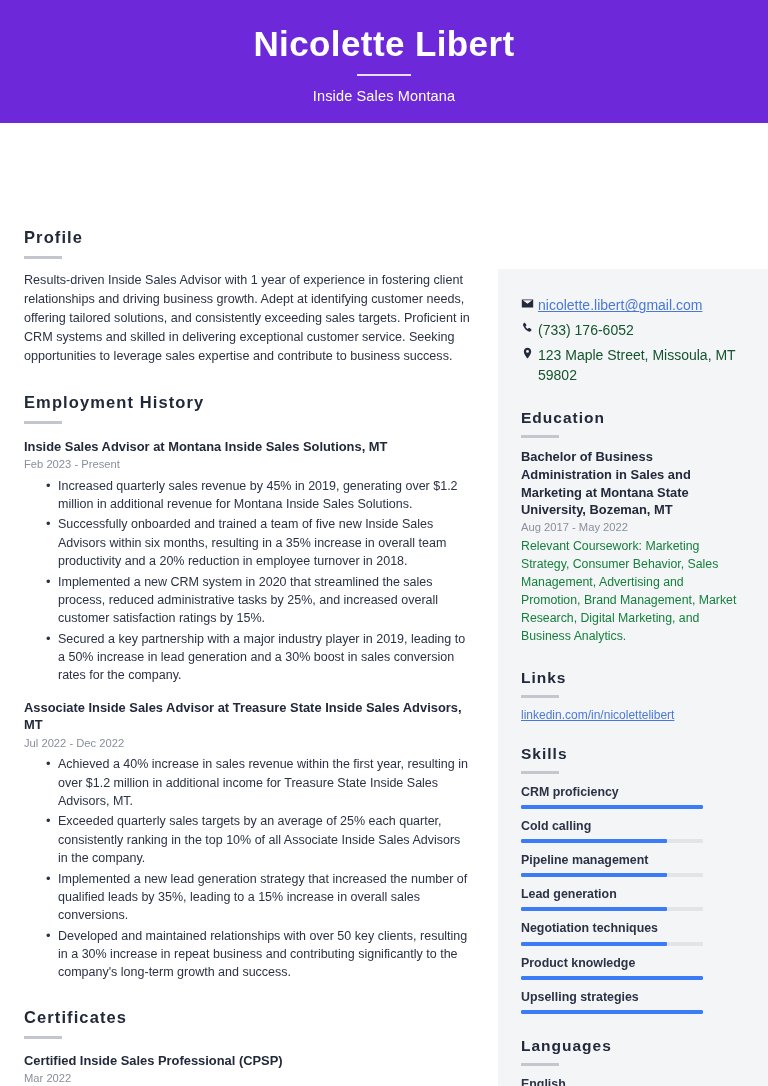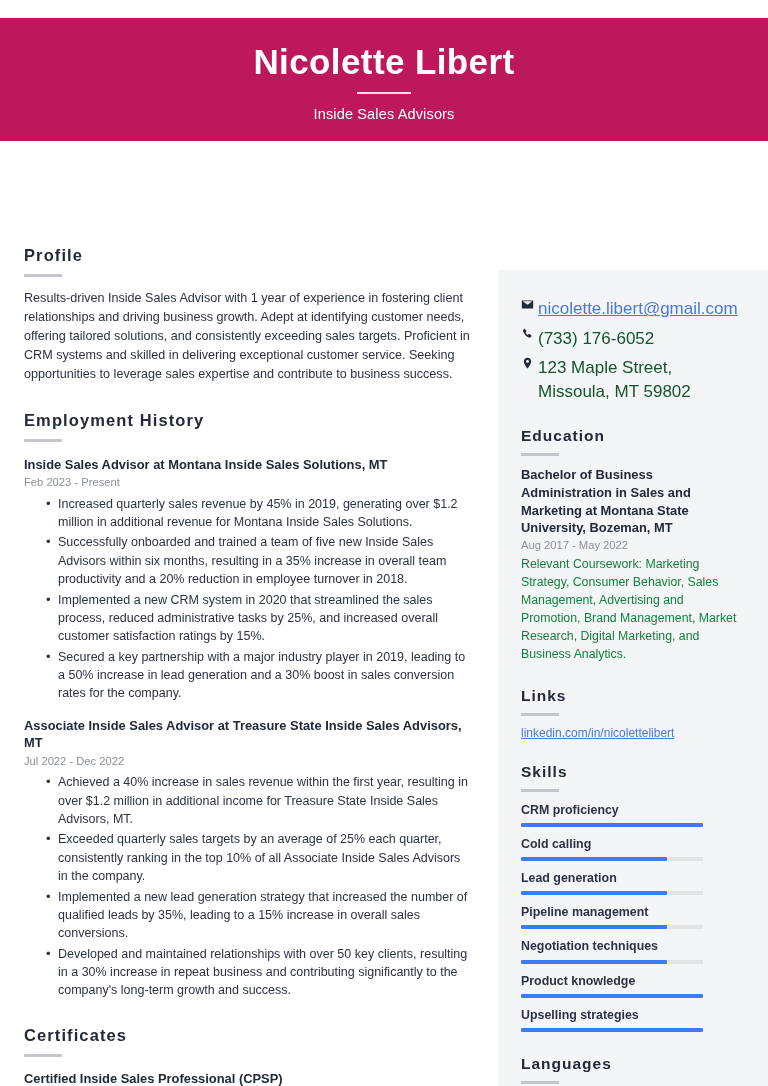--- a/index.html
+++ b/index.html
@@ -14,28 +14,27 @@
     position: relative;
     width: 768px;
     height: 1086px;
     overflow: hidden;
     background: #ffffff;
   }
 
   
   .header {
     height: 123px;
-    background: #be185d;
+    background: #6d28d9;
     color: #ffffff;
     display: flex;
     flex-direction: column;
     align-items: center;
     justify-content: center;
     padding-top: 6px;
-    margin-top: 18px;
   }
   .header .name {
     font-size: 35px;
     font-weight: 700;
     letter-spacing: 0.4px;
     line-height: 1.1;
   }
   .header .rule {
     width: 54px;
     height: 2px;
@@ -121,21 +120,21 @@
     font-size: 13px;
   }
   .section-gap { margin-top: 26px; }
   .cert-entry { margin-top: 13px; }
 
   
   .contact-row {
     display: flex;
     align-items: flex-start;
     margin-bottom: 5px;
-    font-size: 17px;
+    font-size: 14px;
     line-height: 1.42;
   }
   .contact-icon {
     width: 17px;
     min-width: 17px;
     padding-top: 1px;
     color: #22293a;
     display: flex;
     justify-content: flex-start;
   }
@@ -192,21 +191,21 @@
   }
 </style>
 </head>
 <body>
 
 <div class="resume">
 
   <div class="header">
     <div class="name">Nicolette Libert</div>
     <div class="rule"></div>
-    <div class="role">Inside Sales Advisors</div>
+    <div class="role">Inside Sales Montana</div>
   </div>
 
   <div class="body">
 
     <div class="main">
 
       <div>
         <div class="sec-title">Profile</div>
         <div class="sec-rule"></div>
         <div class="profile-text">Results-driven Inside Sales Advisor with 1 year of experience in fostering client relationships and driving business growth. Adept at identifying customer needs, offering tailored solutions, and consistently exceeding sales targets. Proficient in CRM systems and skilled in delivering exceptional customer service. Seeking opportunities to leverage sales expertise and contribute to business success.</div>
@@ -312,27 +311,27 @@
               <div class="bar-fill" style="width: 100%;"></div>
             </div>
         </div>
         <div class="bar-item">
           <div class="bar-label">Cold calling</div>
           <div class="bar-track">
               <div class="bar-fill" style="width: 80%;"></div>
             </div>
         </div>
         <div class="bar-item">
+          <div class="bar-label">Pipeline management</div>
+          <div class="bar-track">
+              <div class="bar-fill" style="width: 80%;"></div>
+            </div>
+        </div>
+        <div class="bar-item">
           <div class="bar-label">Lead generation</div>
-          <div class="bar-track">
-              <div class="bar-fill" style="width: 80%;"></div>
-            </div>
-        </div>
-        <div class="bar-item">
-          <div class="bar-label">Pipeline management</div>
           <div class="bar-track">
               <div class="bar-fill" style="width: 80%;"></div>
             </div>
         </div>
         <div class="bar-item">
           <div class="bar-label">Negotiation techniques</div>
           <div class="bar-track">
               <div class="bar-fill" style="width: 80%;"></div>
             </div>
         </div>

